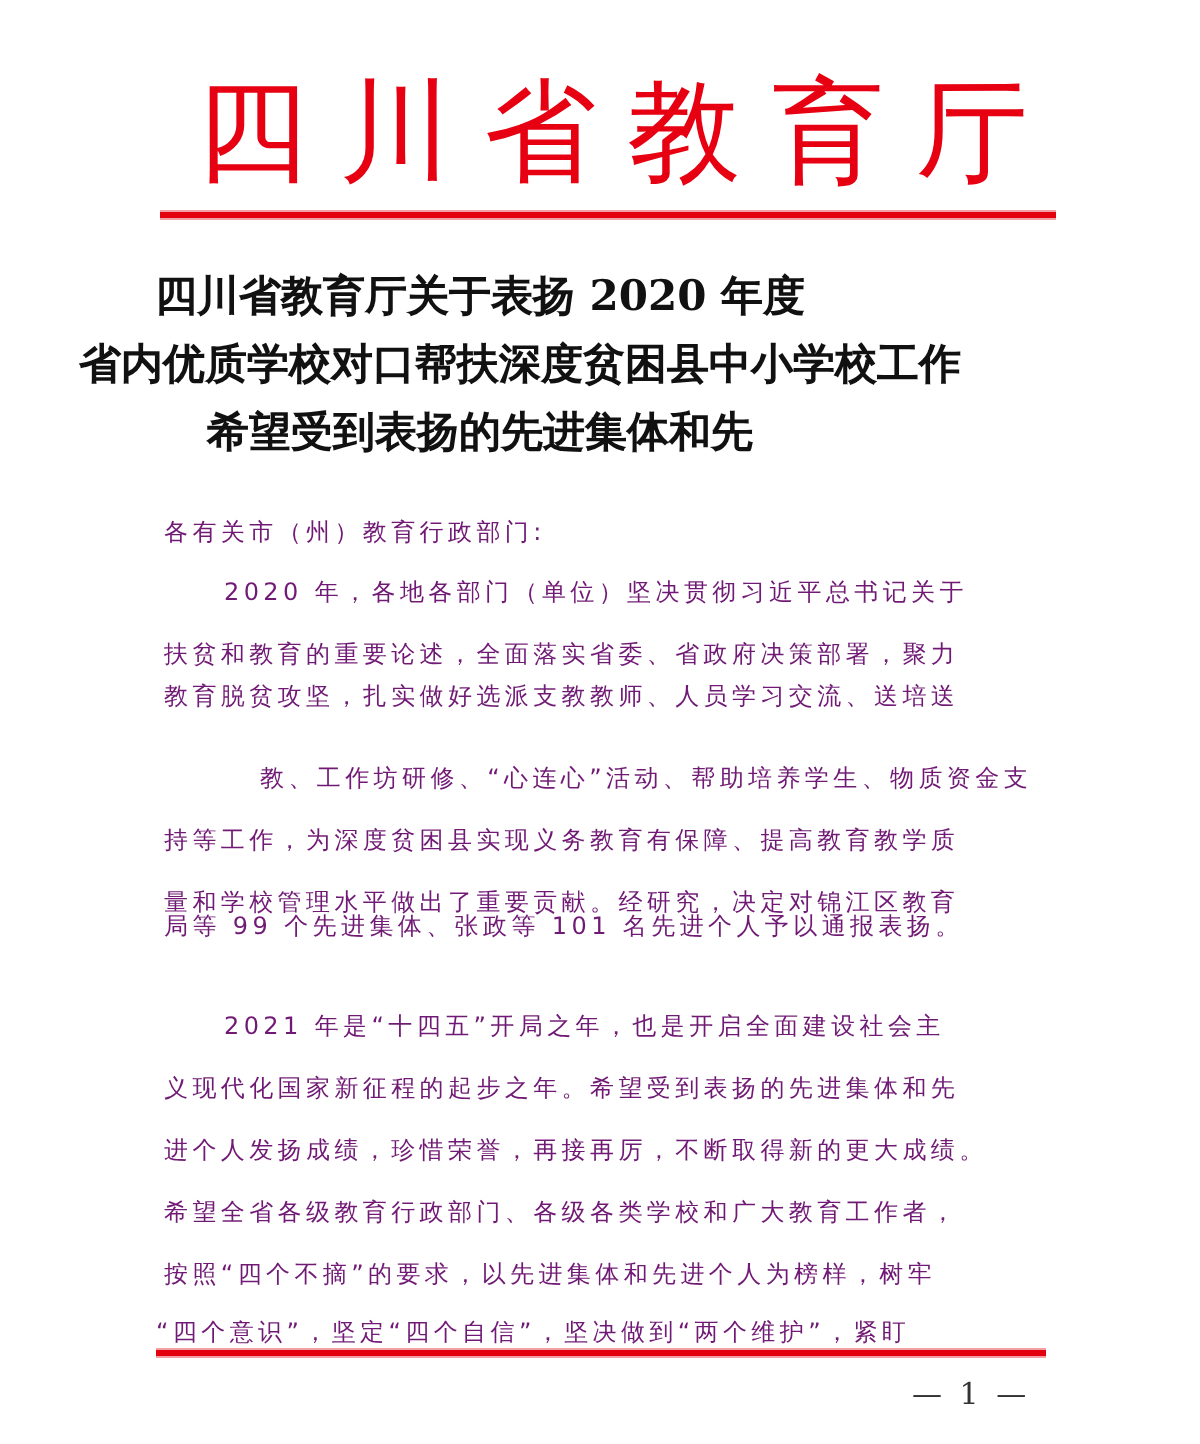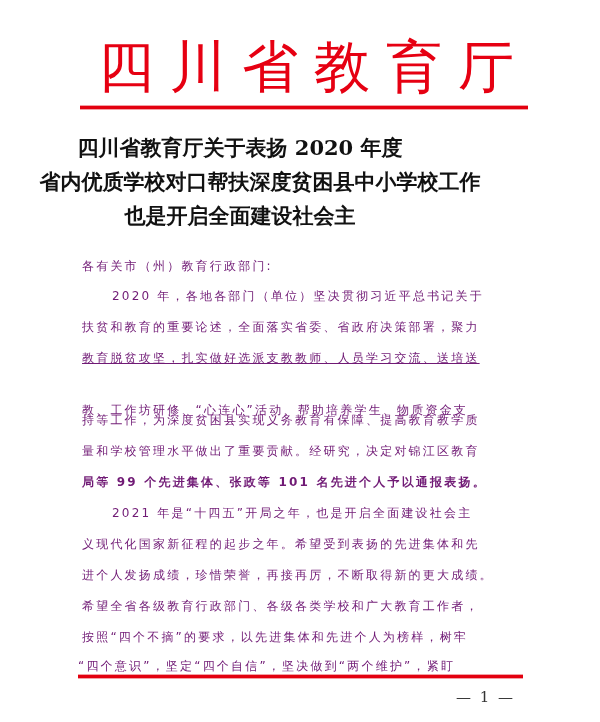--- a/index.html
+++ b/index.html
@@ -36,31 +36,31 @@
     <span>省</span>
     <span>教</span>
     <span>育</span>
     <span>厅</span>
   </div>
 
   <div class="red-rule rule-top"></div>
 
   <div class="title t1">四川省教育厅关于表扬 2020 年度</div>
   <div class="title t2">省内优质学校对口帮扶深度贫困县中小学校工作</div>
-  <div class="title t3">也是开启全面建设社会主</div>
+  <div class="title t3">希望受到表扬的先进集体和先</div>
 
   <div class="body-line" style="top:256px;">各有关市（州）教育行政部门:</div>
 
   <div class="body-line indent" style="top:286px;">2020 年，各地各部门（单位）坚决贯彻习近平总书记关于</div>
   <div class="body-line" style="top:317px;">扶贫和教育的重要论述，全面落实省委、省政府决策部署，聚力</div>
-  <div class="body-line" style="top:348px;text-decoration:underline;">教育脱贫攻坚，扎实做好选派支教教师、人员学习交流、送培送</div>
-  <div class="body-line" style="top:400px;">教、工作坊研修、“心连心”活动、帮助培养学生、物质资金支</div>
+  <div class="body-line" style="top:338px;">教育脱贫攻坚，扎实做好选派支教教师、人员学习交流、送培送</div>
+  <div class="body-line" style="top:379px;margin-left:48px;">教、工作坊研修、“心连心”活动、帮助培养学生、物质资金支</div>
   <div class="body-line" style="top:410px;">持等工作，为深度贫困县实现义务教育有保障、提高教育教学质</div>
   <div class="body-line" style="top:441px;">量和学校管理水平做出了重要贡献。经研究，决定对锦江区教育</div>
-  <div class="body-line" style="top:472px;font-weight:bold;">局等 99 个先进集体、张政等 101 名先进个人予以通报表扬。</div>
+  <div class="body-line" style="top:453px;">局等 99 个先进集体、张政等 101 名先进个人予以通报表扬。</div>
   <div class="body-line indent" style="top:503px;">2021 年是“十四五”开局之年，也是开启全面建设社会主</div>
   <div class="body-line" style="top:534px;">义现代化国家新征程的起步之年。希望受到表扬的先进集体和先</div>
   <div class="body-line" style="top:565px;">进个人发扬成绩，珍惜荣誉，再接再厉，不断取得新的更大成绩。</div>
   <div class="body-line" style="top:596px;">希望全省各级教育行政部门、各级各类学校和广大教育工作者，</div>
   <div class="body-line" style="top:627px;">按照“四个不摘”的要求，以先进集体和先进个人为榜样，树牢</div>
   <div class="body-line" style="top:656px; left:78px;">“四个意识”，坚定“四个自信”，坚决做到“两个维护”，紧盯</div>
 
   <div class="red-rule rule-bottom"></div>
 
   <div class="page-number">— 1 —</div>

